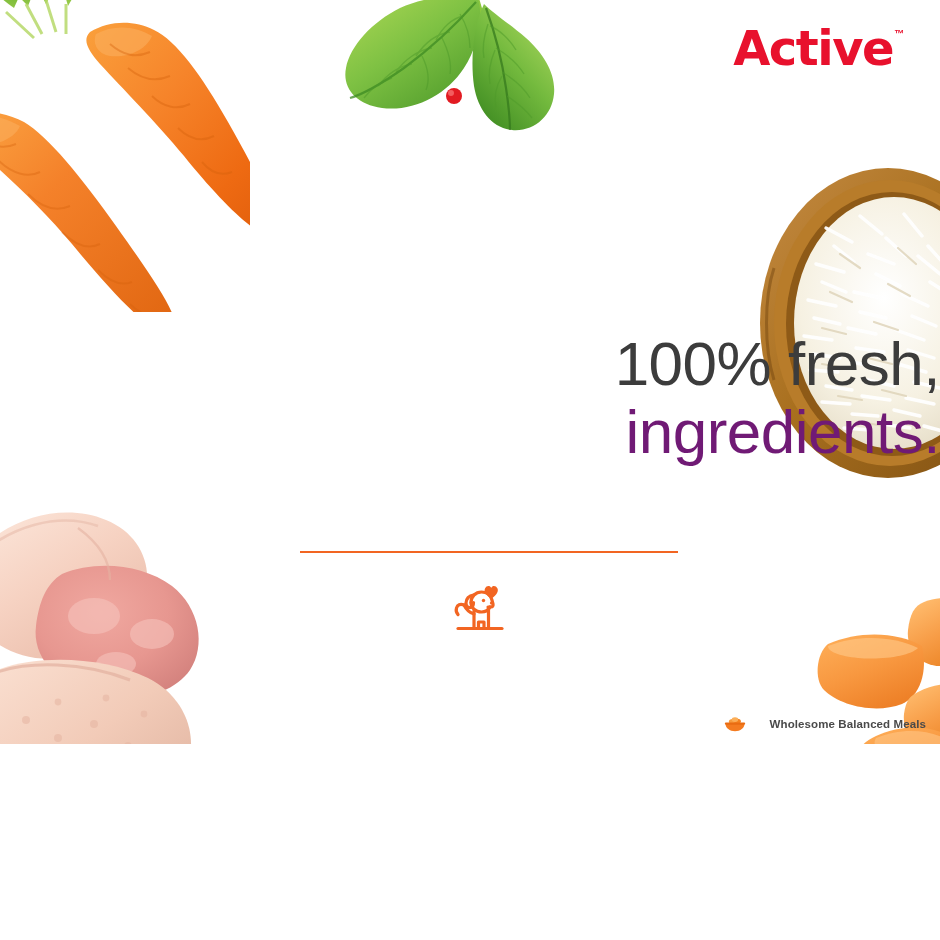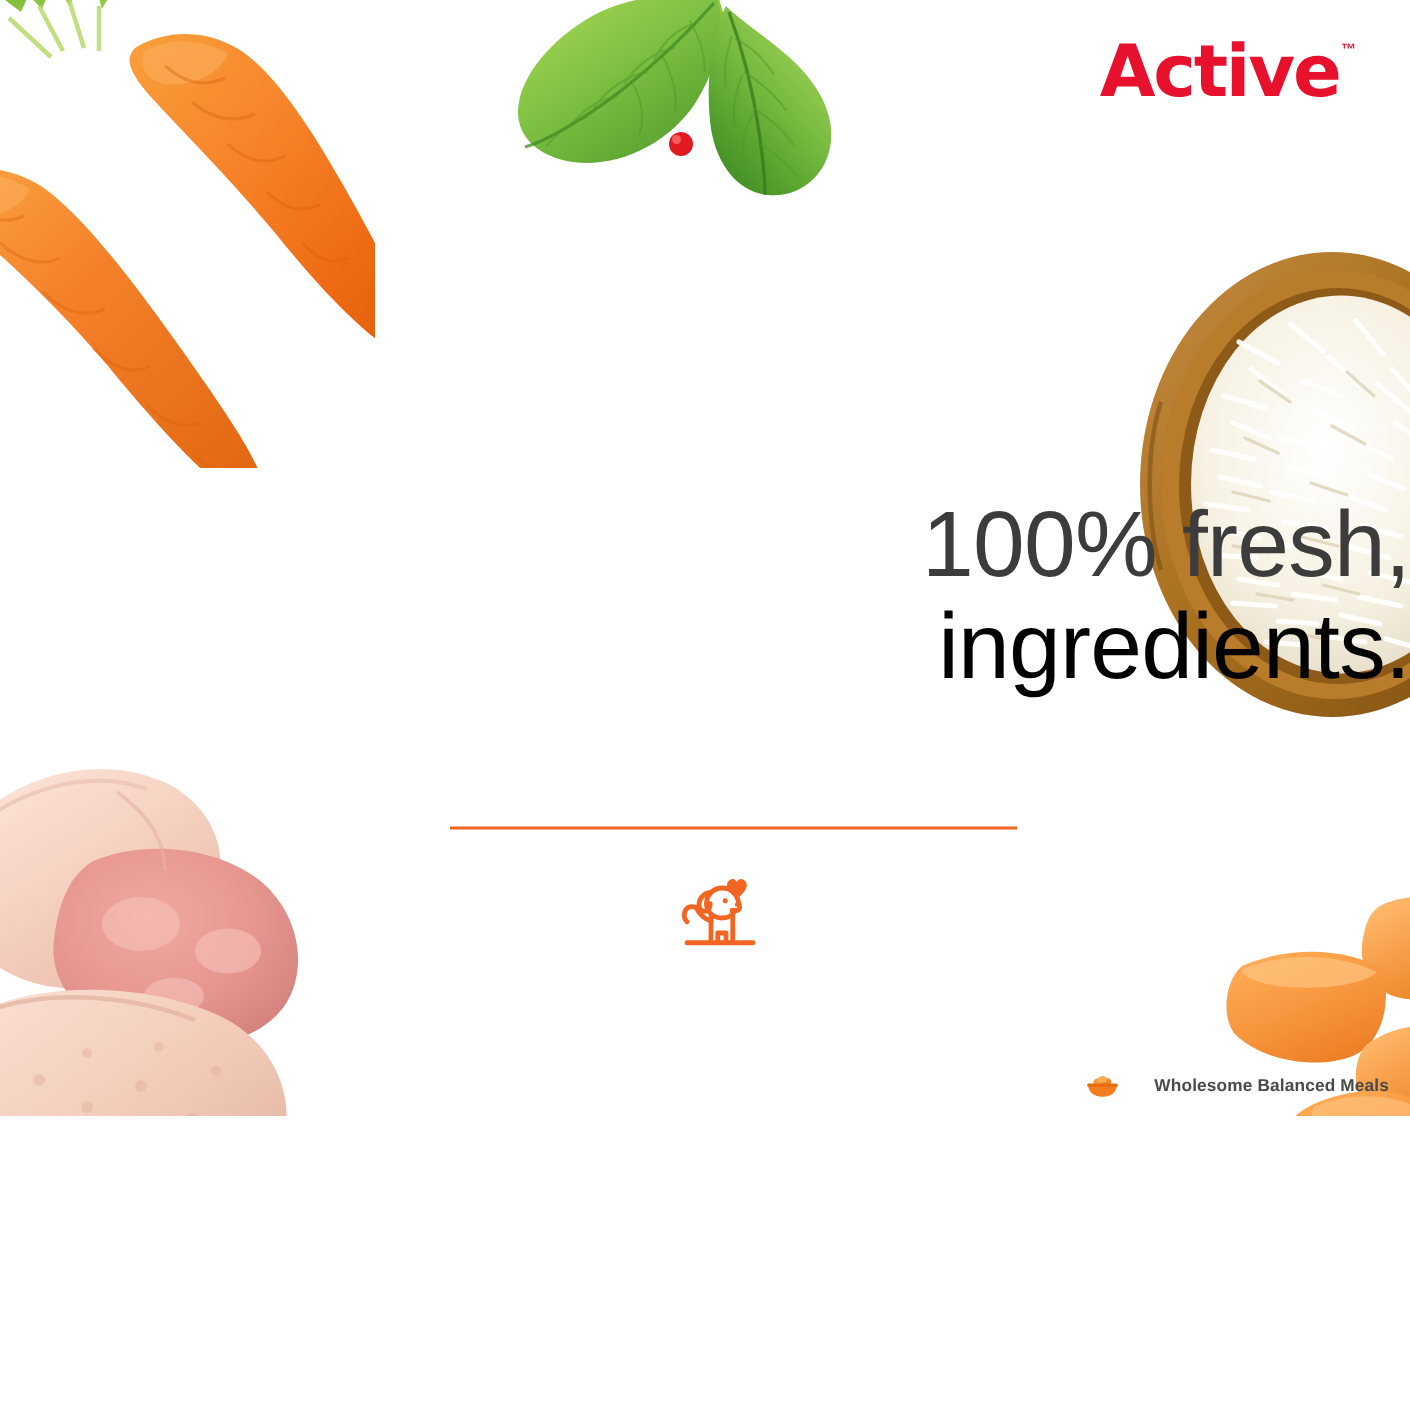--- a/index.html
+++ b/index.html
@@ -44,21 +44,21 @@
   }
   .headline-line {
     font-family:"Liberation Sans", sans-serif;
     font-weight:300;
     font-size:62px;
     line-height:68px;
     letter-spacing:-0.5px;
     color:#3C3C3C;
     white-space:nowrap;
   }
-  .headline-line.accent { color:#000000; }
+  .headline-line.accent { color:#701a75; }
 
   
   .divider {
     position:absolute;
     left:300px; top:551px;
     width:378px; height:2px;
     background:#F26522;
   }
 
   

